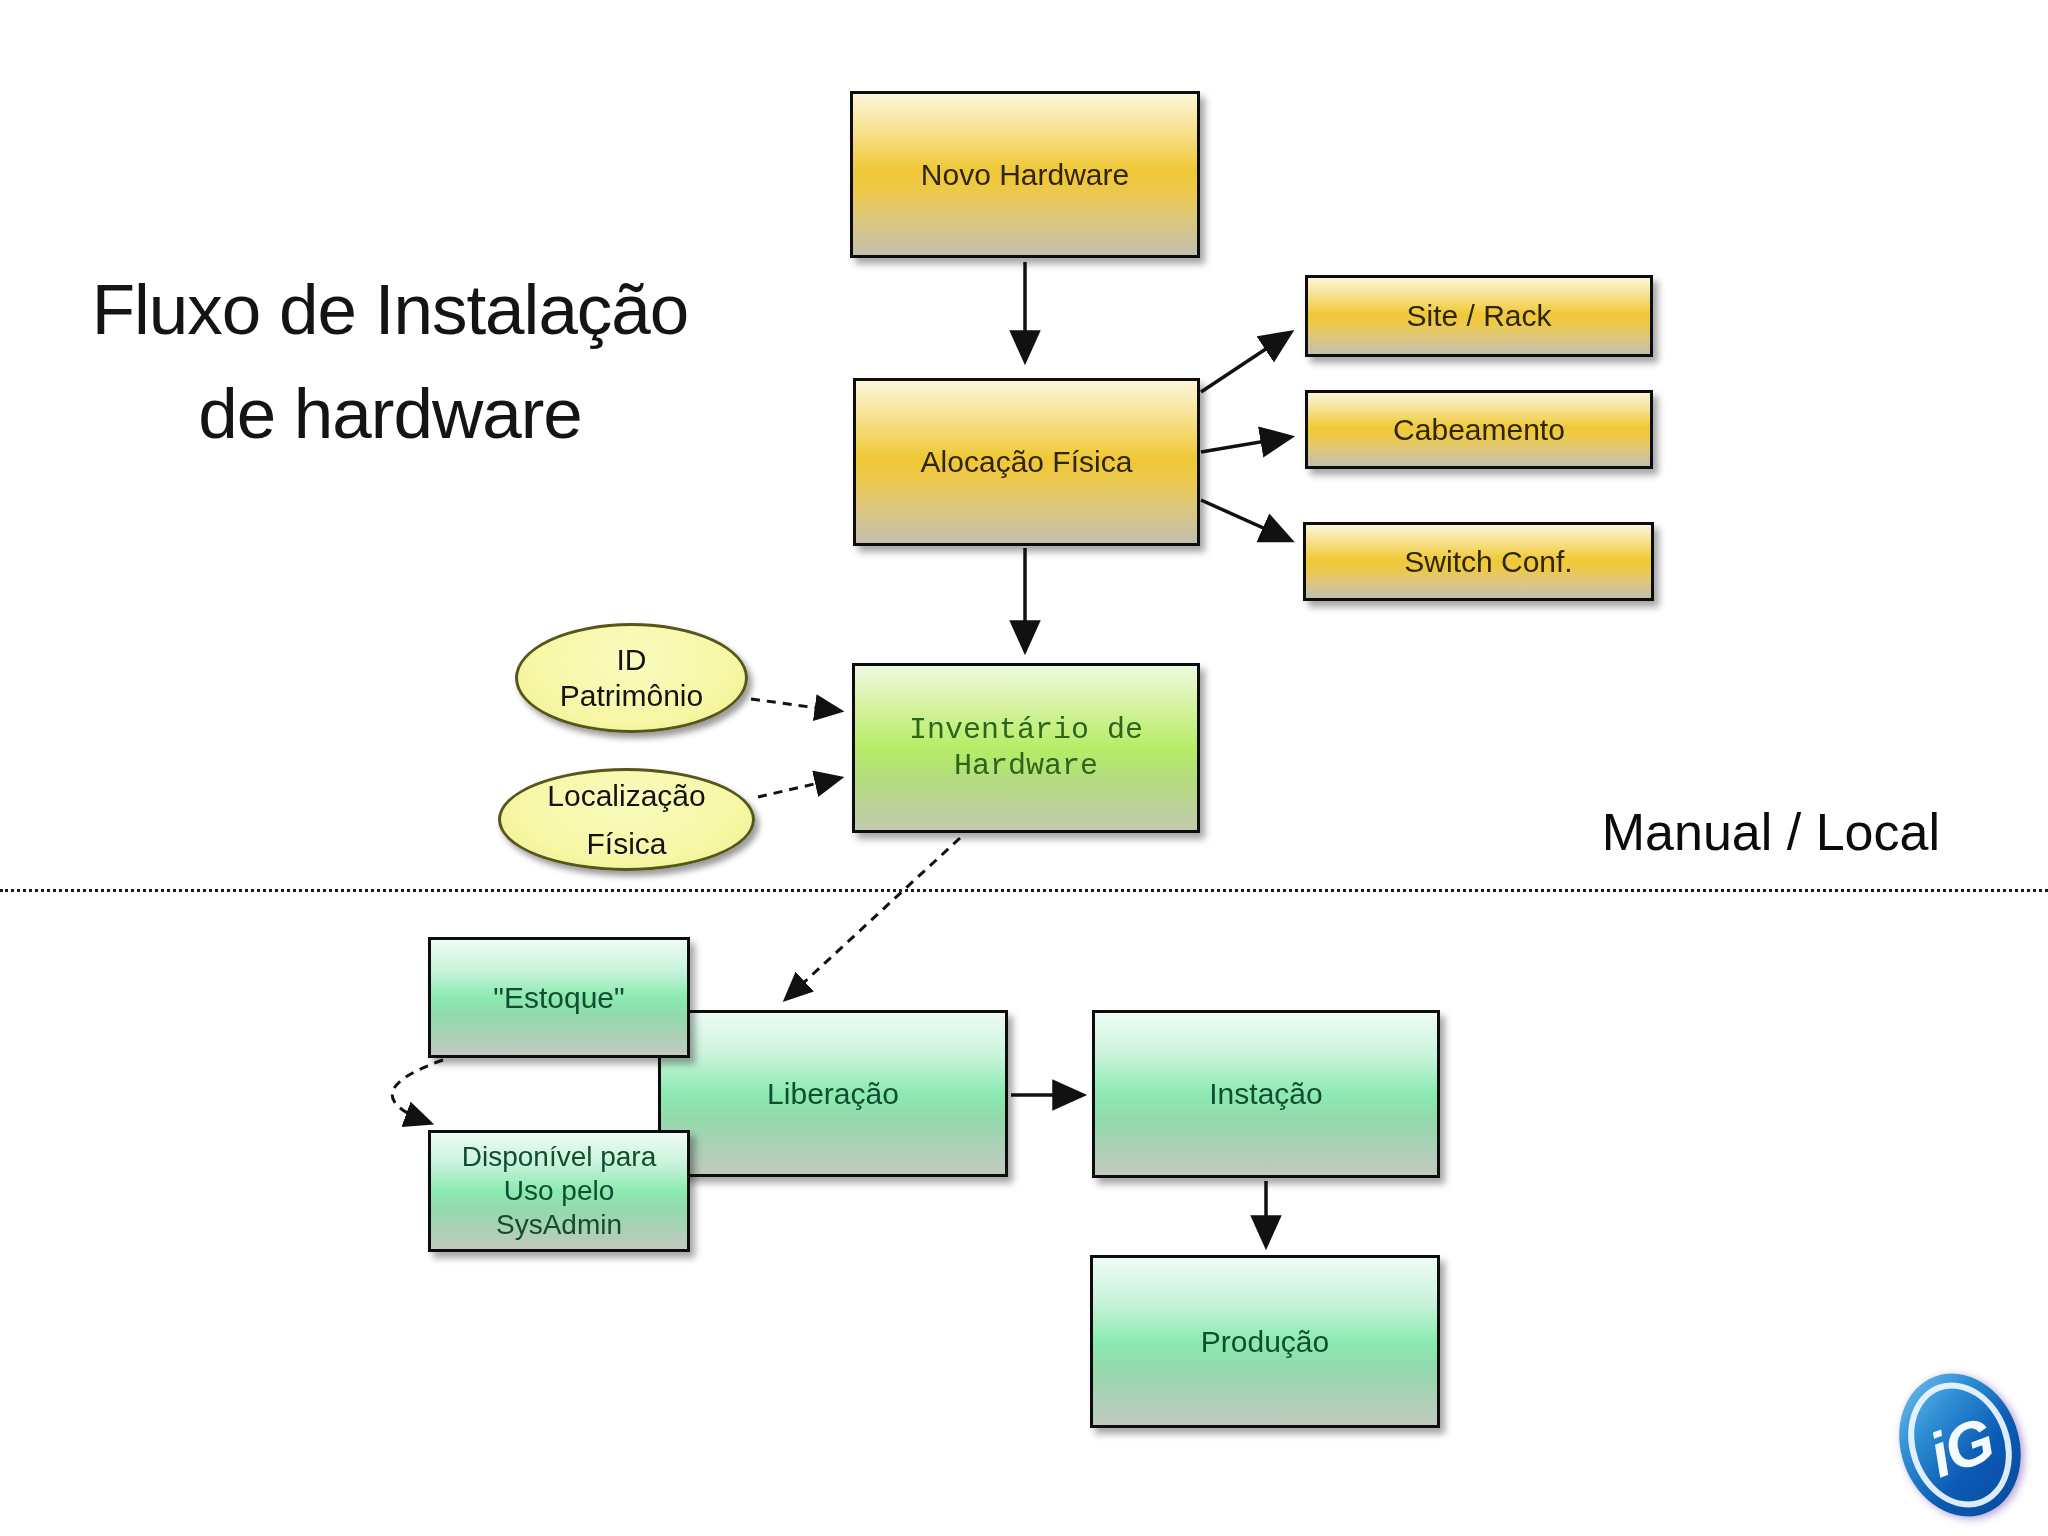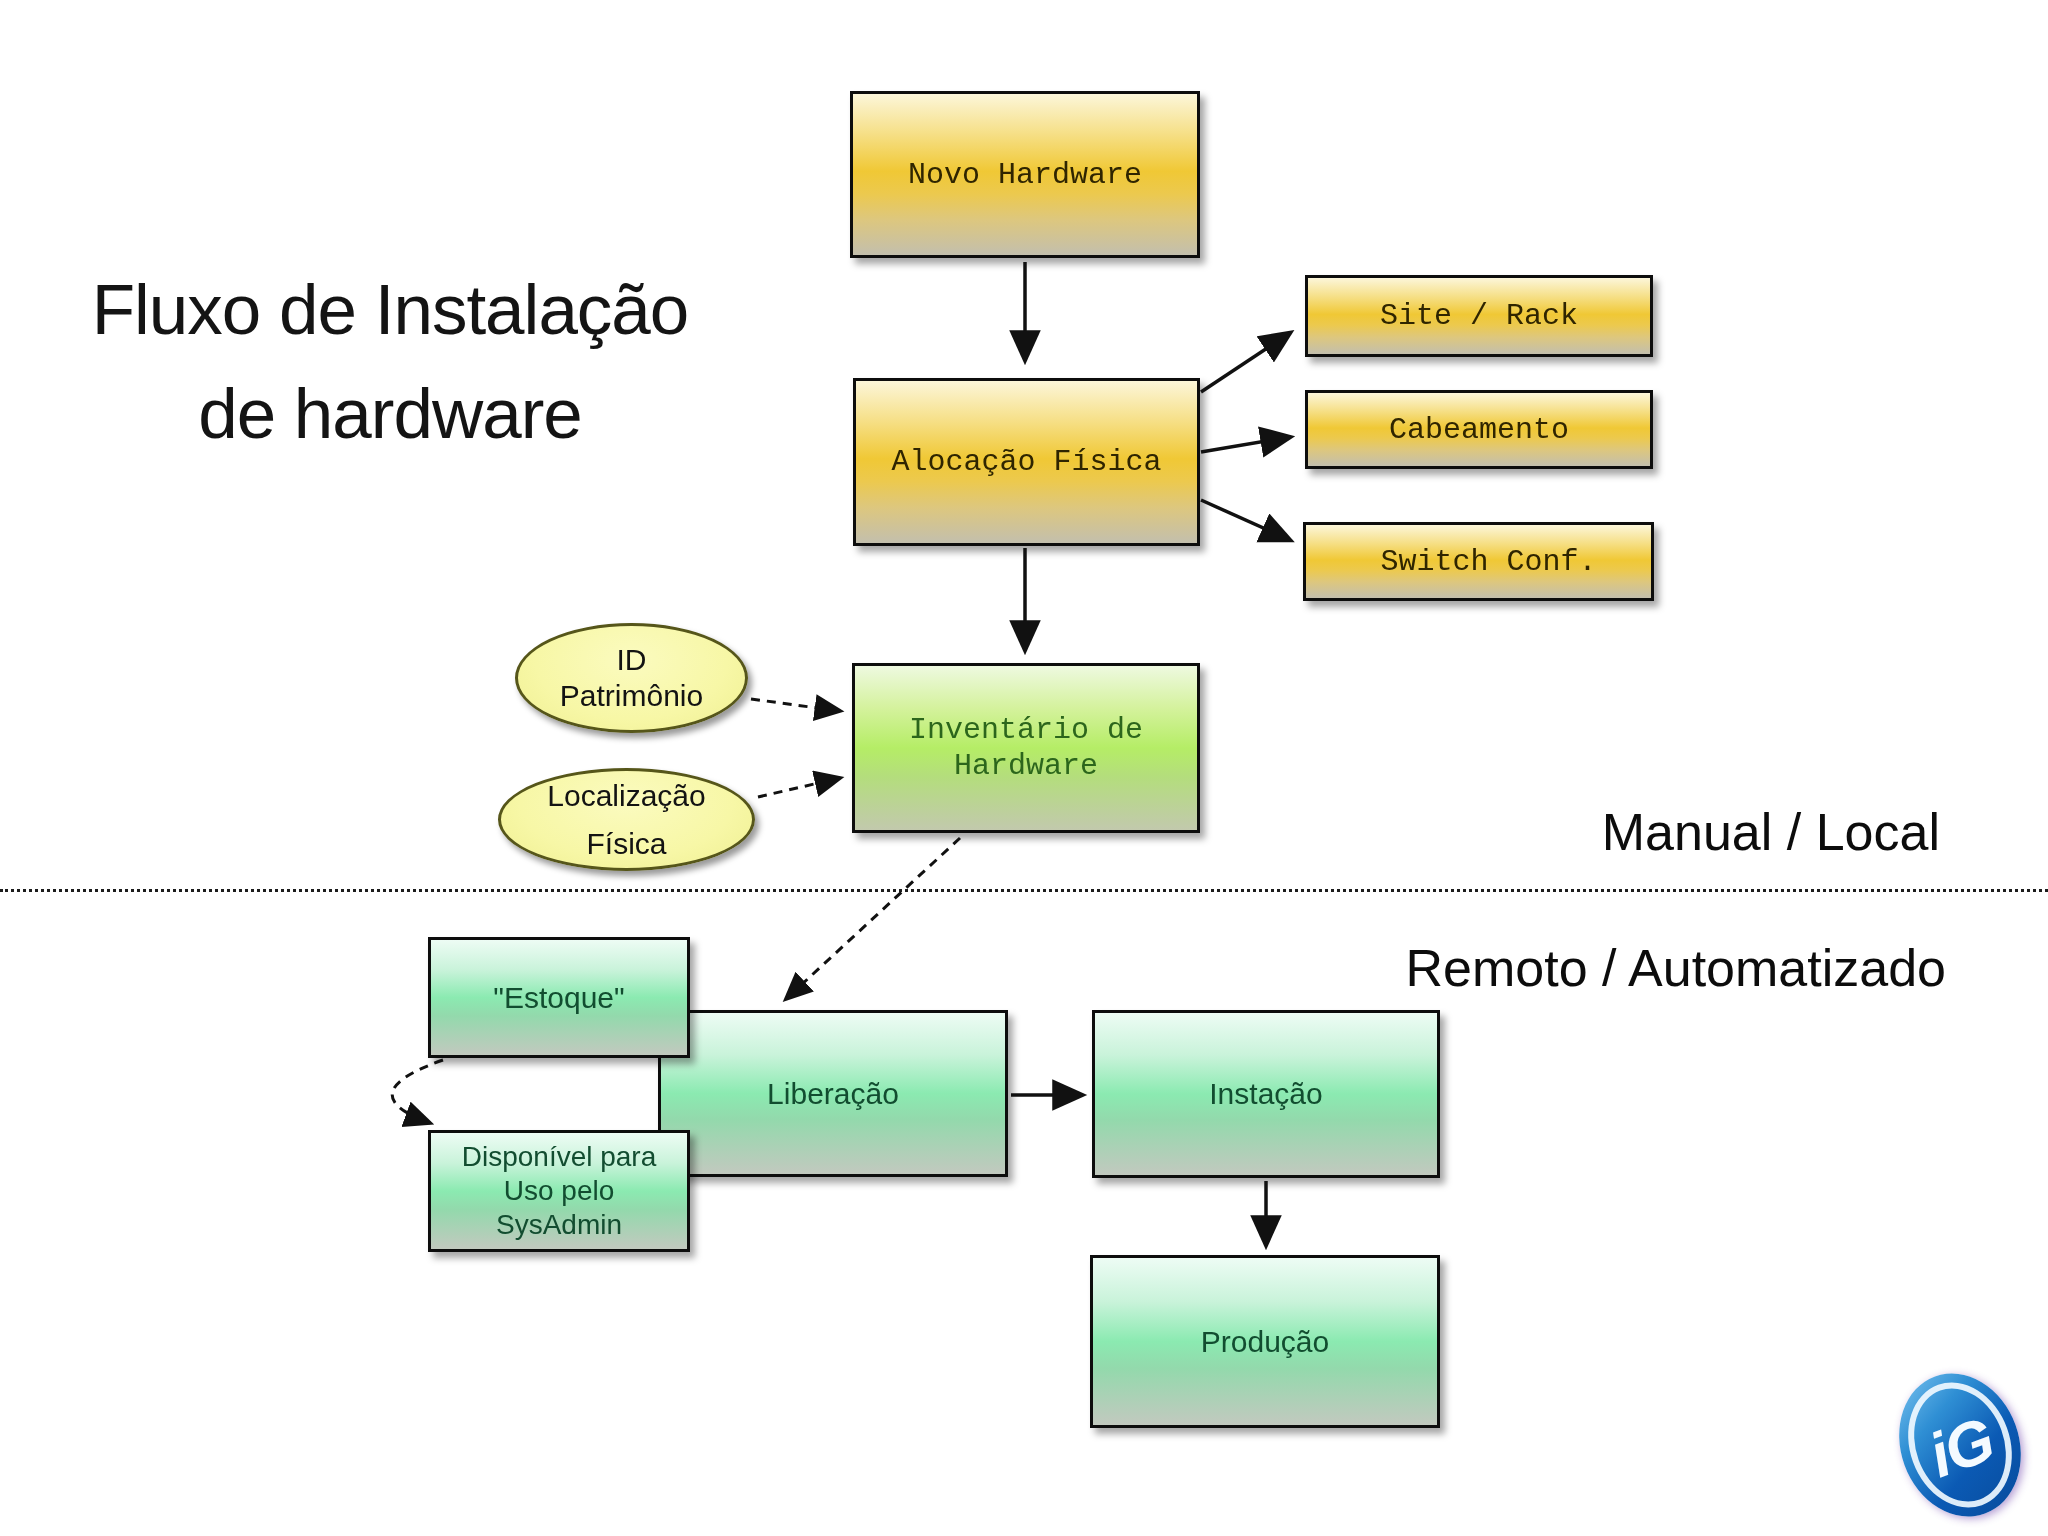--- a/index.html
+++ b/index.html
@@ -36,21 +36,20 @@
     position:absolute;
     border:3px solid #0d0d0d;
     box-shadow:5px 6px 7px rgba(0,0,0,0.35);
     display:flex;align-items:center;justify-content:center;
     text-align:center;font-size:30px;box-sizing:border-box;
     line-height:36px;
   }
   .node.yellow{
     background:linear-gradient(180deg,#fcf6d9 0%,#f6e089 24%,#f0c835 48%,#ecc94e 62%,#ddc77e 78%,#c3bfad 100%);
     color:#2f2500;
-    font-family:Liberation Mono, monospace;
   }
   .node.green{
     background:linear-gradient(180deg,#eef9e0 0%,#d4f29c 26%,#b5ed66 50%,#b4dd7d 68%,#c2c9ad 100%);
     color:#2c661c;
   }
   .node.mint{
     background:linear-gradient(180deg,#edfcf4 0%,#c9f3da 26%,#8beab1 50%,#93d9ac 66%,#c2c9bf 100%);
     color:#124d30;
   }
   .ellipse{
@@ -89,21 +88,20 @@
 <body>
 
 <div class="canvas">
 
   <div class="title">
     <div>Fluxo de Instalação</div>
     <div>de hardware</div>
   </div>
 
   <div class="zone-label manual">Manual / Local</div>
-  <div class="zone-label remoto">Remoto / Automatizado</div>
 
   <div class="separator"></div>
 
   <div class="node yellow" style="left:850px;top:91px;width:350px;height:167px;">
     <span>Novo Hardware</span>
   </div>
 
   <div class="node yellow" style="left:853px;top:378px;width:347px;height:168px;">
     <span>Alocação Física</span>
   </div>

